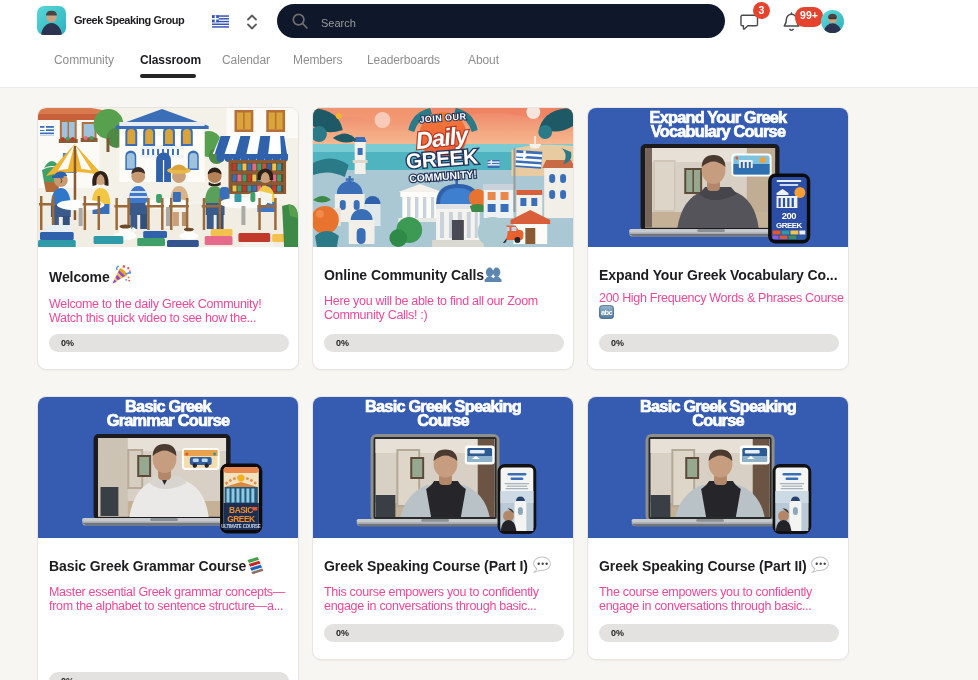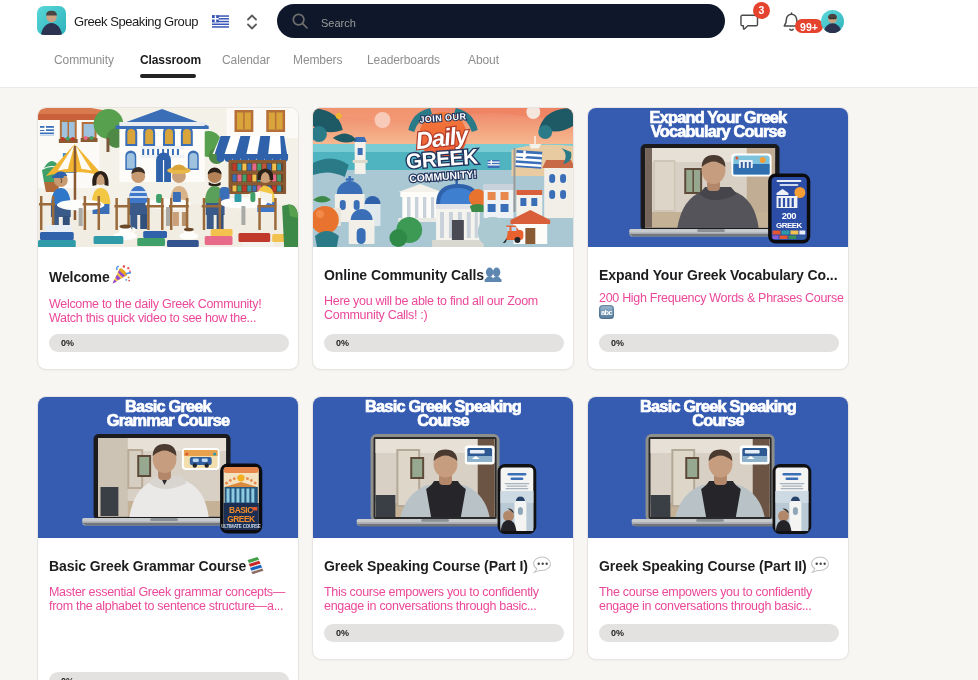--- a/index.html
+++ b/index.html
@@ -1,18 +1,18 @@
 <!DOCTYPE html>
 <html><head><meta charset="utf-8">
 <style>
 *{margin:0;padding:0;box-sizing:border-box}
 html,body{width:978px;height:680px;overflow:hidden;background:#f8f6f3;font-family:"Liberation Sans",sans-serif}
 .hdr{position:absolute;left:0;top:0;width:978px;height:88px;background:#fff;border-bottom:1px solid #eceae8}
 .gavatar{position:absolute;left:37px;top:6px;width:29px;height:29px;border-radius:7px;overflow:hidden}
-.gname{position:absolute;left:74px;top:14px;font-size:13px;font-weight:normal;color:#1c1c1e;letter-spacing:-.45px}
+.gname{position:absolute;left:74px;top:14px;font-size:11px;font-weight:bold;color:#1c1c1e;letter-spacing:-.45px}
 .flag{position:absolute;left:212px;top:14px}
 .chev{position:absolute;left:245px;top:13px}
 .search{position:absolute;left:277px;top:4px;width:448px;height:34px;background:#0f172a;border-radius:17px}
 .search .mag{position:absolute;left:13px;top:7px}
 .search .ph{position:absolute;left:44px;top:13px;font-size:11px;color:#9b9b9b}
 .icn{position:absolute;top:13px}
 .badge{position:absolute;background:#e5432e;color:#fff;font-weight:bold;border-radius:9px;text-align:center}
 .uavatar{position:absolute;left:821px;top:10px;width:23px;height:23px;border-radius:50%;overflow:hidden}
 .tabs{position:absolute;top:53px;left:16px;width:972px;height:35px;font-size:12px;letter-spacing:-.1px;color:#8e8e8e}
 .tab{position:absolute;top:0;white-space:nowrap}
@@ -69,21 +69,21 @@
   </div>
   <div class="icn" style="left:740px"><svg width="19" height="18" viewBox="0 0 19 18" fill="none" stroke="#4a4a4a" stroke-width="1.5" stroke-linejoin="round">
         <path d="M2.2 1.8h14.6a1.4 1.4 0 0 1 1.4 1.4v8.2a1.4 1.4 0 0 1-1.4 1.4H8l-3.6 3.4a.6.6 0 0 1-1-.4v-3H2.2A1.4 1.4 0 0 1 .8 11.4V3.2a1.4 1.4 0 0 1 1.4-1.4z" transform="translate(0.2,0.6) scale(0.95)"></path>
       </svg></div>
   <div class="badge" style="left:753px;top:2px;width:17px;height:17px;line-height:17px;font-size:10.5px;border-radius:50%">3</div>
   <div class="icn" style="left:783px;top:12px"><svg width="17" height="20" viewBox="0 0 17 20" fill="none" stroke="#4a4a4a" stroke-width="1.5" stroke-linejoin="round">
         <path d="M8.5 2.2a5.1 5.1 0 0 0-5.1 5.1c0 4.2-1.6 5.6-2.2 6.6h14.6c-.6-1-2.2-2.4-2.2-6.6a5.1 5.1 0 0 0-5.1-5.1z"></path>
         <path d="M6.6 16.8a2 2 0 0 0 3.8 0"></path>
         <path d="M8.5 2.2V1" stroke-linecap="round"></path>
       </svg></div>
-  <div class="badge" style="left:795px;top:19px;width:28px;height:14px;line-height:17px;font-size:10.5px">99+</div>
+  <div class="badge" style="left:795px;top:7px;width:28px;height:20px;line-height:17px;font-size:10.5px">99+</div>
   <div class="uavatar"><svg width="23" height="23" viewBox="0 0 23 23">
         <defs>
           <linearGradient id="tg2" x1="0" y1="0" x2="1" y2="1">
             <stop offset="0" stop-color="#5fd9da"></stop>
             <stop offset="1" stop-color="#2fb2bc"></stop>
           </linearGradient>
         </defs>
         <rect width="23" height="23" fill="url(#tg2)"></rect>
         <circle cx="11.5" cy="9" r="4.4" fill="#c9a284"></circle>
         <path d="M11.5 3.8c-2.6 0-4.6 1.2-4.6 3.9h9.2c0-2.7-2-3.9-4.6-3.9z" fill="#4a4442"></path>

